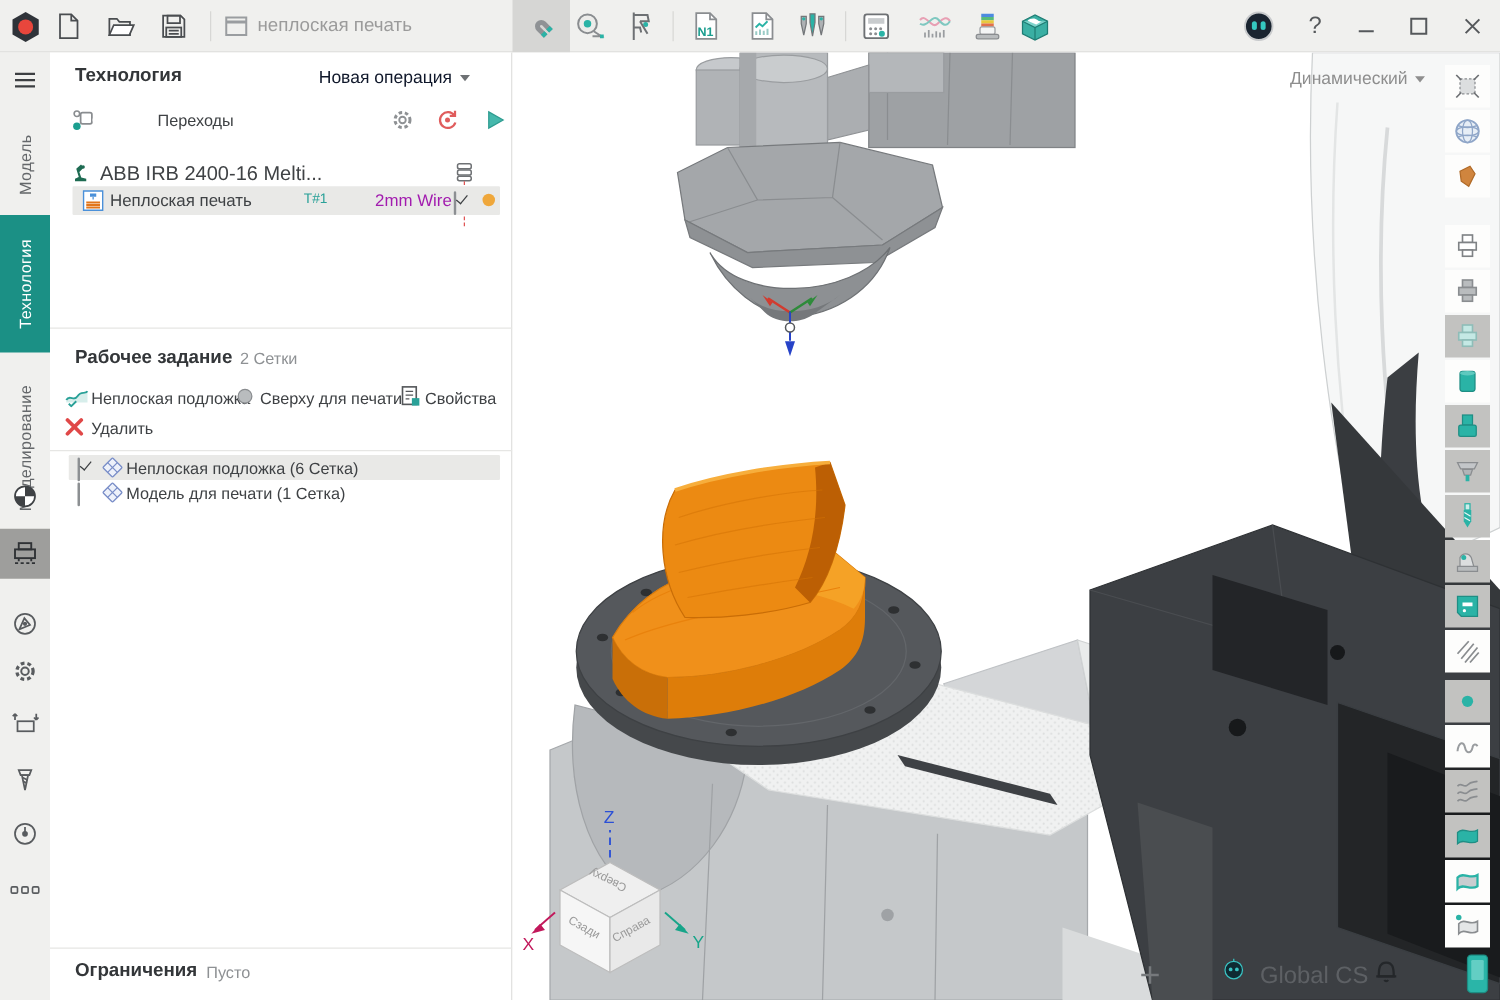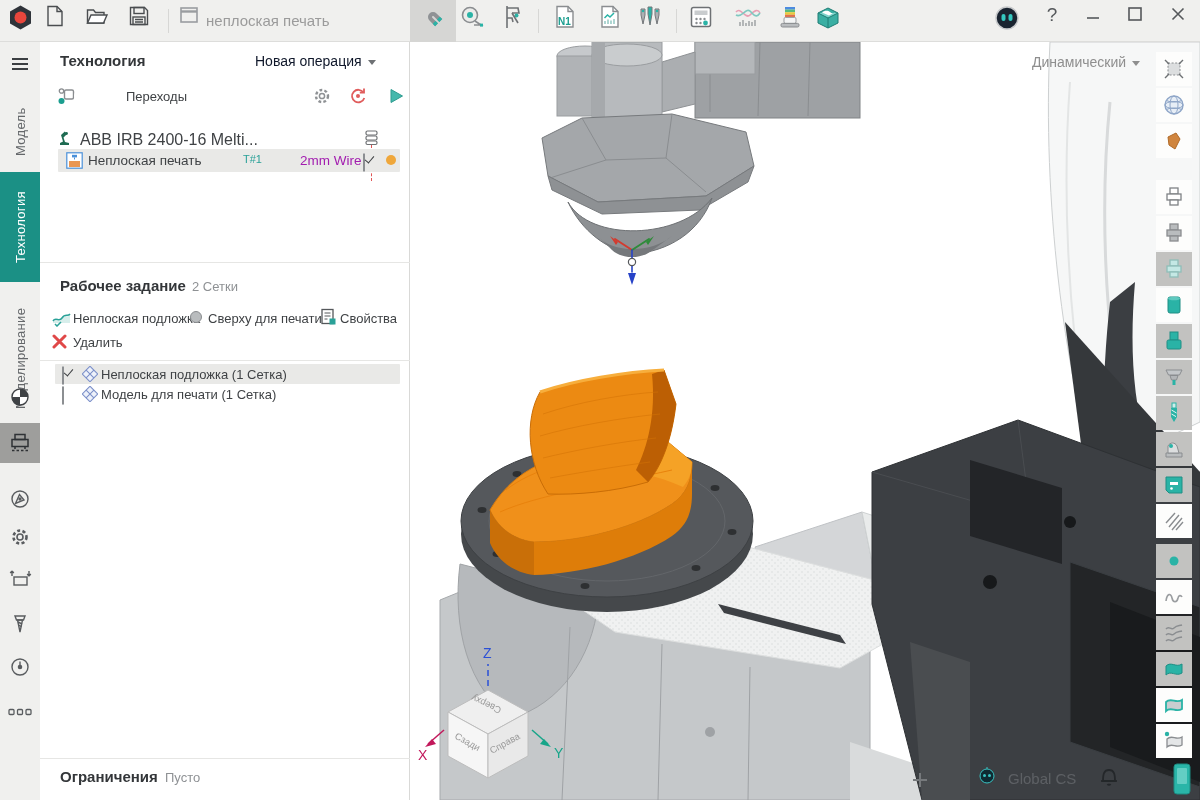--- a/index.html
+++ b/index.html
@@ -1,18 +1,18 @@
 <!DOCTYPE html>
 <html><head>
 <meta charset="utf-8">
 <style>
   html,body{margin:0;padding:0;width:1200px;height:800px;overflow:hidden;background:#fff;
     font-family:"Liberation Sans",sans-serif;-webkit-user-select:none;user-select:none}
   .abs{position:absolute}
-  .ic{position:absolute;display:flex;align-items:flex-start;justify-content:center;width:34px;height:34px;top:4px;cursor:pointer}
+  .ic{position:absolute;display:flex;align-items:center;justify-content:center;width:34px;height:34px;top:4px;cursor:pointer}
   .sep{position:absolute;top:9px;width:1px;height:24px;background:#d7d7d5}
   .topbar{position:absolute;left:0;top:0;width:1200px;height:42px;background:#f0f0ee;border-bottom:1px solid #dddddb;box-sizing:border-box}
   .leftstrip{position:absolute;left:0;top:42px;width:40px;height:758px;background:#f0f0ee}
   .vtab{position:absolute;left:0;width:40px;display:flex;align-items:center;justify-content:center;
     writing-mode:vertical-rl;transform:rotate(180deg);font-size:13px;color:#64676a;letter-spacing:.3px;cursor:pointer}
   .vtab.active{background:#1B9085;color:#fff}
   .stripbtn{position:absolute;left:0;width:40px;height:40px;display:flex;align-items:center;justify-content:center;cursor:pointer}
   .panel{position:absolute;left:40px;top:42px;width:370px;height:758px;background:#fff;border-right:1px solid #d9d9d7;box-sizing:border-box}
   .hr{position:absolute;left:0;width:370px;height:1px;background:#e6e6e4}
   .rowbg{position:absolute;background:#e9e9e7;border-radius:1px}
@@ -360,21 +360,21 @@
   <div class="rowbg" style="left:15px;top:322px;width:345px;height:20px">
     <span class="cb checked abs" style="left:7px;top:3px"></span>
     <span class="abs" style="left:27px;top:2px">
       <svg width="16" height="16" viewBox="0 0 16 16">
           <g transform="rotate(45 8 8)" fill="#edf1fa" stroke="#7c90c9" stroke-width="1.1">
             <rect x="2.5" y="2.5" width="11" height="11"></rect>
             <path d="M8 2.5v11M2.5 8h11" fill="none"></path>
           </g>
         </svg>
     </span>
-    <span class="lbl t13" style="left:46px;top:3px">Неплоская подложка (1 Сетка)</span>
+    <span class="lbl t13" style="left:46px;top:3px">Неплоская подложка (6 Сетка)</span>
   </div>
   <div class="abs" style="left:15px;top:342px;width:345px;height:20px;cursor:pointer">
     <span class="cb abs" style="left:7px;top:3px"></span>
     <span class="abs" style="left:27px;top:2px">
       <svg width="16" height="16" viewBox="0 0 16 16">
           <g transform="rotate(45 8 8)" fill="#edf1fa" stroke="#7c90c9" stroke-width="1.1">
             <rect x="2.5" y="2.5" width="11" height="11"></rect>
             <path d="M8 2.5v11M2.5 8h11" fill="none"></path>
           </g>
         </svg>
@@ -635,21 +635,21 @@
       </svg>
   </span>
   <span class="abs" style="left:566px;top:722px;cursor:pointer">
     <svg width="22" height="22" viewBox="0 0 22 22">
         <circle cx="11" cy="12" r="7" fill="#0f2b33" stroke="#39c2c2" stroke-width="1"></circle>
         <circle cx="8.5" cy="11.5" r="1.5" fill="#39c2c2"></circle>
         <circle cx="13.5" cy="11.5" r="1.5" fill="#39c2c2"></circle>
         <path d="M11 5V3" stroke="#39c2c2"></path>
       </svg>
   </span>
-  <span class="lbl" style="left:598px;top:728px;font-size:15px;color:rgba(190,196,200,0.25)">Global CS</span>
+  <span class="lbl" style="left:598px;top:728px;font-size:19px;color:rgba(190,196,200,0.25)">Global CS</span>
   <span class="abs" style="left:688px;top:722px;cursor:pointer">
     <svg width="22" height="24" viewBox="0 0 22 24" fill="none" stroke="#24272a" stroke-width="1.8">
         <path d="M5 17c0-7 1-11 6-11s6 4 6 11z"></path>
         <path d="M3 17h16"></path>
         <path d="M9.5 20a1.8 1.8 0 0 0 3 0"></path>
       </svg>
   </span>
   <span class="abs" style="left:762px;top:720px;cursor:pointer">
     <svg width="20" height="34" viewBox="0 0 20 34">
         <rect x="2" y="2" width="16" height="30" rx="3" fill="#2ab5a8" stroke="#1c8c82"></rect>

